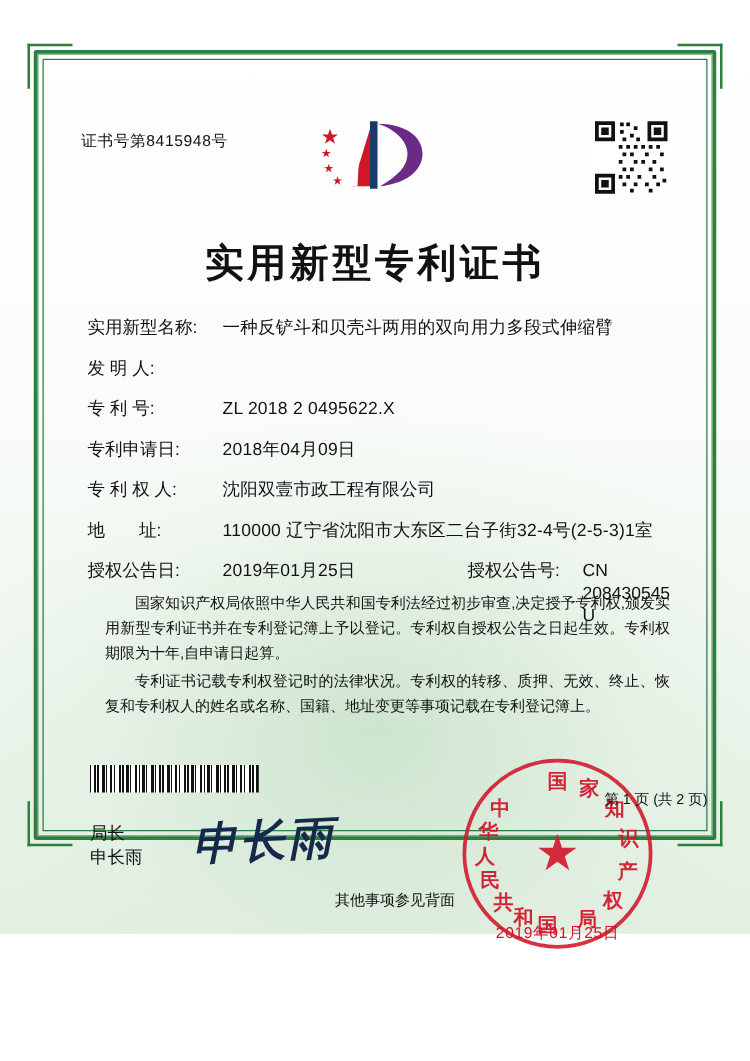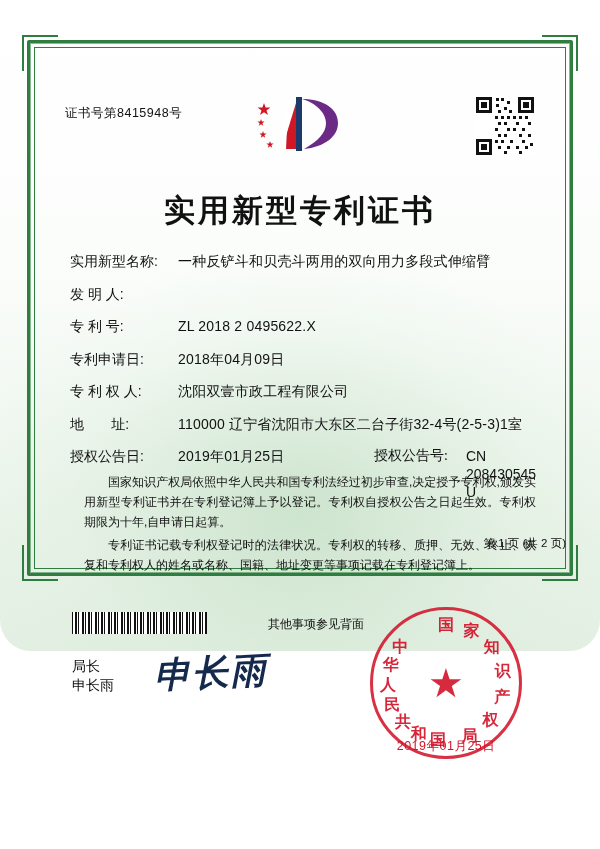--- a/index.html
+++ b/index.html
@@ -11,26 +11,25 @@
     width: 600px;
     height: 849px;
     font-family: "Liberation Sans", sans-serif;
     color: #1a1a1a;
     overflow: hidden;
   }
 
   .certificate {
     position: relative;
     width: 600px;
-    height: 651px;
+    height: 747px;
     background:
       radial-gradient(ellipse 420px 320px at 50% 78%, rgba(168, 208, 170, 0.45) 0%, rgba(210, 232, 210, 0.18) 55%, rgba(255,255,255,0) 80%),
       linear-gradient(180deg, #ffffff 0%, #fbfdfb 40%, #eef6ee 72%, #e2efe2 100%);
     box-sizing: border-box;
-    border-radius: 31px;
   }
 
   
   .border-outer {
     position: absolute;
     left: 27px;
     top: 40px;
     right: 27px;
     bottom: 75px;
     border: 3px solid #2f7d3f;
@@ -134,21 +133,21 @@
     flex: 0 0 108px;
     white-space: pre;
     letter-spacing: 0px;
   }
   .row .val {
     flex: 1 1 auto;
     letter-spacing: 0.2px;
   }
   .row.split .lbl { flex: 0 0 108px; }
   .row.split .val { flex: 0 0 196px; }
-  .row.split .lbl2 { flex: 0 0 92px; white-space: pre; font-family: Liberation Serif, serif; }
+  .row.split .lbl2 { flex: 0 0 92px; white-space: pre; }
   .row.split .val2 { flex: 1 1 auto; }
 
   
   .paras {
     position: absolute;
     left: 50px;
     right: 30px;
     top: 425px;
     font-size: 12px;
     line-height: 20px;

